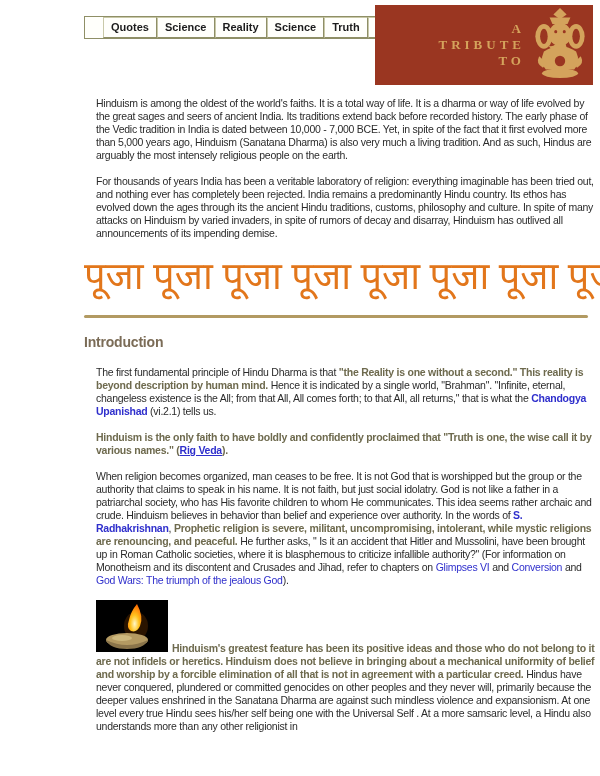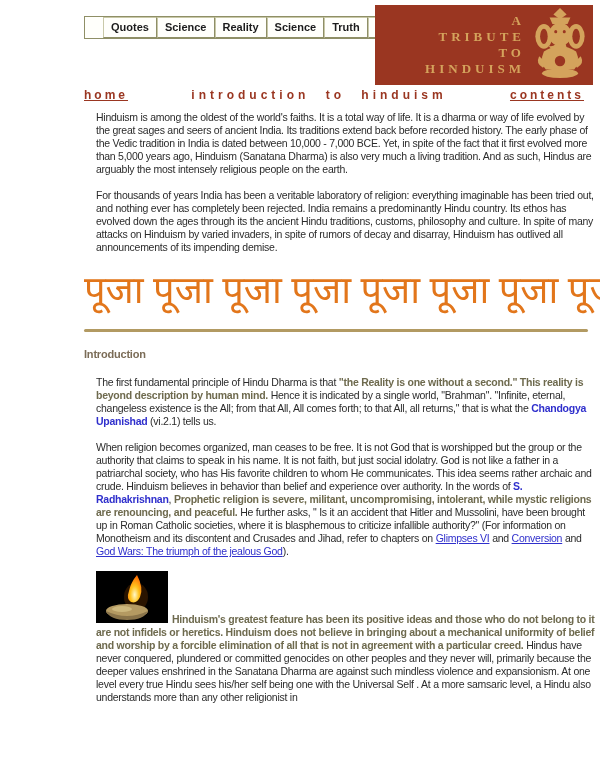--- a/index.html
+++ b/index.html
@@ -21,27 +21,27 @@
   .subnav { display:grid; grid-template-columns:auto 1fr auto; align-items:baseline;
             padding:0 16px 0 84px; color:#9a3621; font-weight:bold; font-size:12px; }
   .subnav a { color:#9a3621; text-decoration:underline; letter-spacing:3px; cursor:pointer; }
   .page-title { text-align:center; letter-spacing:4px; word-spacing:9px; }
 
   
   .content { padding:0 12px 0 84px; color:#2b2b2b; font-size:10.5px; letter-spacing:-0.25px; }
   .content p { width:502px; line-height:13px; margin:13px 12px; }
   .content p:first-child { margin-top:9px; }
   .olive { color:#6e6a4e; font-weight:bold; }
-  a.tlink { color:#2f2fcc; text-decoration:underline; cursor:pointer; }
+  a.tlink { color:#2f2fcc; cursor:pointer; }
   a.blink { color:#2f2fcc; font-weight:bold; text-decoration:none; cursor:pointer; }
   a.bulink { color:#2f2fcc; font-weight:bold; text-decoration:underline; cursor:pointer; }
   .devanagari { font-size:38px; line-height:46px; color:#e2761b; letter-spacing:0;
                 font-family:"Liberation Serif","DejaVu Sans",serif; margin:12px 0 10px; white-space:nowrap; }
   .rule { width:504px; height:3px; background:#b29a62; border:0; margin:16px 0 6px; border-radius:2px; }
-  .shead { font-size:11px; font-weight:bold; color:#7b6c57; letter-spacing:-0.2px; margin:16px 0; }
+  .shead { font-size:14px; font-weight:bold; color:#7b6c57; letter-spacing:-0.2px; margin:16px 0; }
   .diya { display:inline-block; width:72px; height:52px; background:#000; margin-right:4px; }
 </style>
 </head>
 <body>
 
 <div class="page">
 
   <div class="top">
     <div class="navbar">
       <button class="navbtn">Quotes</button>
@@ -51,21 +51,20 @@
       <button class="navbtn">Truth</button>
       <button class="navbtn">Other</button>
       <button class="navbtn">Search</button>
     </div>
 
     <div class="logo">
       <div class="logo-text">
         <div>A</div>
         <div>TRIBUTE</div>
         <div>TO</div>
-        <div>HINDUISM</div>
       </div>
       <span>
         <svg width="58" height="72" viewBox="0 0 60 76" aria-hidden="true">
           <g fill="#d4a35c">
             <path d="M30 1 l7 7 -7 5 -7 -5 z"></path>
             <path d="M19 11 h22 l-3 7 h-16 z"></path>
             <ellipse cx="13" cy="31" rx="9" ry="13"></ellipse>
             <ellipse cx="47" cy="31" rx="9" ry="13"></ellipse>
             <circle cx="30" cy="29" r="12"></circle>
             <path d="M30 33 q9 5 7 16 q-2 9 -11 8 q6 -6 3 -12 q-8 2 -11 -4 q7 2 12 -8 z"></path>
@@ -79,41 +78,37 @@
             <circle cx="34.5" cy="26" r="1.6"></circle>
             <ellipse cx="13" cy="31" rx="4" ry="8"></ellipse>
             <ellipse cx="47" cy="31" rx="4" ry="8"></ellipse>
             <circle cx="30" cy="57" r="5.5"></circle>
           </g>
         </svg>
       </span>
     </div>
   </div>
 
-  <div class="subnav">
-    <a>home</a>
-    <div class="page-title">introduction to hinduism</div>
-    <a>contents</a>
-  </div>
 
   <div class="content">
 
     <p>Hinduism is among the oldest of the world's faiths. It is a total way of life. It is a dharma or way of life evolved by the great sages and seers of ancient India. Its traditions extend back before recorded history. The early phase of the Vedic tradition in India is dated between 10,000 - 7,000 BCE. Yet, in spite of the fact that it first evolved more than 5,000 years ago, Hinduism (Sanatana Dharma) is also very much a living tradition. And as such, Hindus are arguably the most intensely religious people on the earth.</p>
 
     <p>For thousands of years India has been a veritable laboratory of religion: everything imaginable has been tried out, and nothing ever has completely been rejected. India remains a predominantly Hindu country. Its ethos has evolved down the ages through its the ancient Hindu traditions, customs, philosophy and culture.  In spite of many attacks on Hinduism by varied invaders, in spite of rumors of decay and disarray, Hinduism has outlived all announcements of its impending demise.</p>
 
     <div class="devanagari">पूजा पूजा पूजा पूजा पूजा पूजा पूजा पूजा पूजा</div>
 
     <div class="rule"></div>
 
     <div class="shead">Introduction</div>
 
 
     <p><span>The first fundamental principle of Hindu Dharma is that </span><span class="olive">"the Reality is one without a second." This reality is beyond description by human mind.</span><span> Hence it is indicated by a single world, "Brahman". "Infinite, eternal, changeless existence is the All; from that All, All comes forth; to that All, all returns," that is what the </span><a class="blink">Chandogya Upanishad</a><span> (vi.2.1) tells us.</span></p>
 
+    <p><span class="olive">Hinduism is the only faith to have boldly and confidently proclaimed that  "Truth is one, the wise call it by various names."  (</span><a class="bulink">Rig Veda</a><span class="olive">).</span></p>
 
 
     <p><span>When religion becomes organized, man ceases to be free. It is not God that is worshipped but the group or the authority that claims to speak in his name. It is not faith, but just social idolatry. God is not like a father in a patriarchal society, who has His favorite children to whom He communicates. This idea seems rather archaic and crude. Hinduism believes in behavior than belief and  experience over authority. In the words of </span><a class="blink">S. Radhakrishnan</a><span>, </span><span class="olive">Prophetic religion is severe, militant, uncompromising, intolerant, while mystic religions are renouncing, and peaceful.</span><span> He further asks, " Is it an accident that Hitler and Mussolini, have been brought up in Roman Catholic societies, where it is blasphemous to criticize infallible authority?" (For information on Monotheism and its discontent and Crusades and Jihad, refer to chapters on </span><a class="tlink">Glimpses VI</a><span> and </span><a class="tlink">Conversion</a><span> and </span><a class="tlink">God Wars: The triumph of the jealous God</a><span>).</span></p>
 
     <p><span class="diya"><svg width="72" height="52" viewBox="0 0 72 52" aria-hidden="true">
             <defs>
               <radialGradient id="fl" cx="50%" cy="72%" r="70%">
                 <stop offset="0%" stop-color="#fff8c8"></stop>
                 <stop offset="45%" stop-color="#ffc31e"></stop>
                 <stop offset="100%" stop-color="#ff6a00"></stop>

